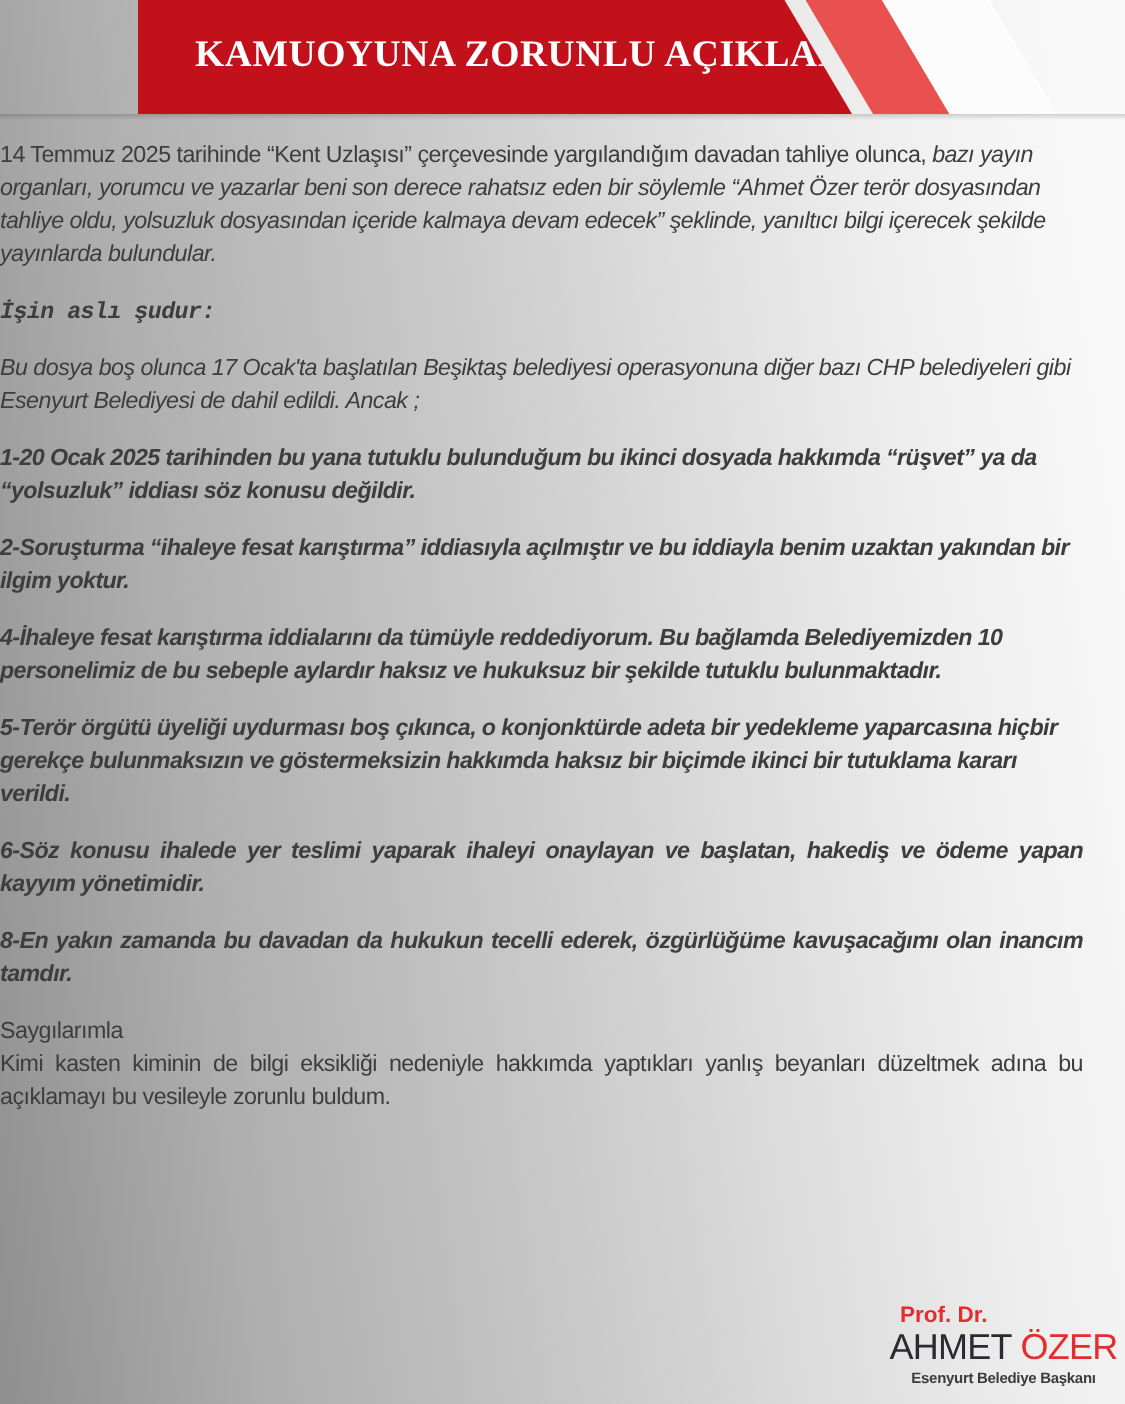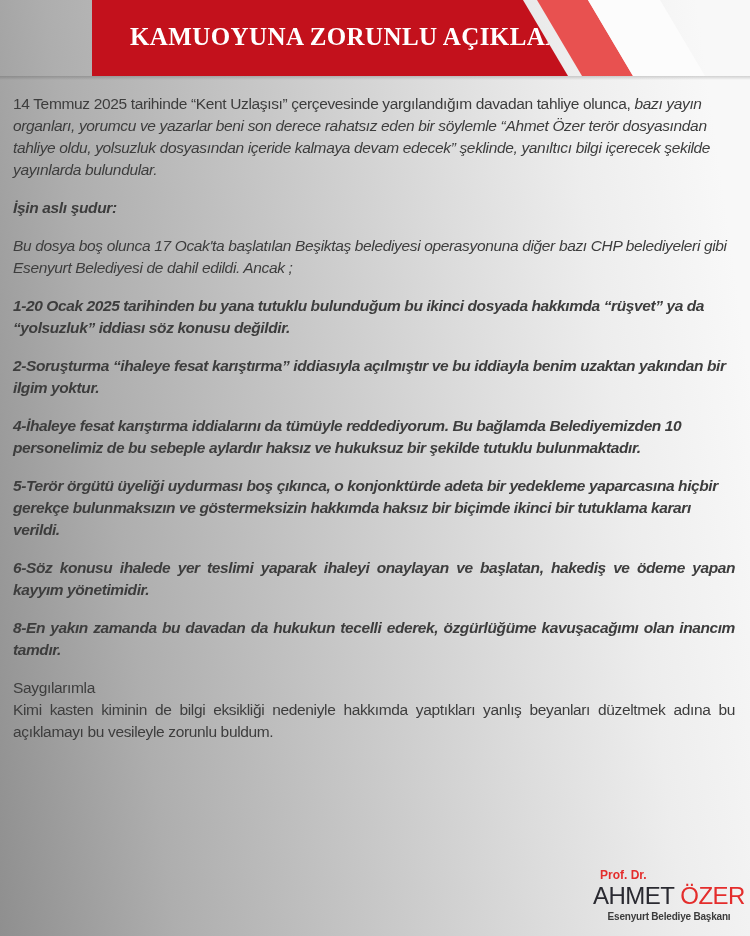--- a/index.html
+++ b/index.html
@@ -33,40 +33,40 @@
     clip-path: polygon(445px 0, 496px 0, 541px 100%, 490px 100%); }
   .stripe-white{ background: var(--stripe-white, #fcfcfc);
     clip-path: polygon(496px 0, 568px 0, 613px 100%, 541px 100%); }
   .banner-shadow {
     position: absolute; top: 76px; left: -92px; right: 0; height: 4px;
     background: linear-gradient(to bottom, rgba(0,0,0,0.16), rgba(0,0,0,0));
   }
 
   
   .content {
-    position: absolute; top: 93px; left: 13px; width: 722px;
+    position: absolute; top: 93px; left: 0; width: 722px;
     color: var(--body-text, #3d3d3d);
     font-size: 15.5px; line-height: 22px; letter-spacing: -0.35px;
   }
   .para { margin: 0 0 16px 0; }
   .it { font-style: italic; }
-  .lead { font-weight: bold; font-style: italic; }
+  .lead { font-weight: bold; font-style: italic; font-family: Liberation Mono, monospace; }
   .item { font-weight: bold; font-style: italic; letter-spacing: -0.4px; }
   .just { text-align: justify; }
   .closing { text-align: justify; }
   .signoff { margin: 0; }
 
   
   .signature {
     position: absolute; top: 869px; right: 4px; width: 154px;
     text-align: center; line-height: 1;
   }
   .sig-title {
     text-align: left; padding-left: 8px; margin-bottom: 3px;
-    color: var(--accent-red, #e42d2c); font-weight: bold; font-size: 12px;
+    color: var(--accent-red, #e42d2c); font-weight: bold; font-size: 15px;
   }
   .sig-name {
     font-size: 24px; font-weight: normal; letter-spacing: -0.5px;
     color: var(--name-dark, #2a2a31); white-space: nowrap;
   }
   .sig-last { color: var(--accent-red, #e42d2c); }
   .sig-role {
     margin-top: 4px; font-size: 10px; font-weight: bold;
     letter-spacing: -0.2px; color: #3b3b3b; white-space: nowrap;
   }

